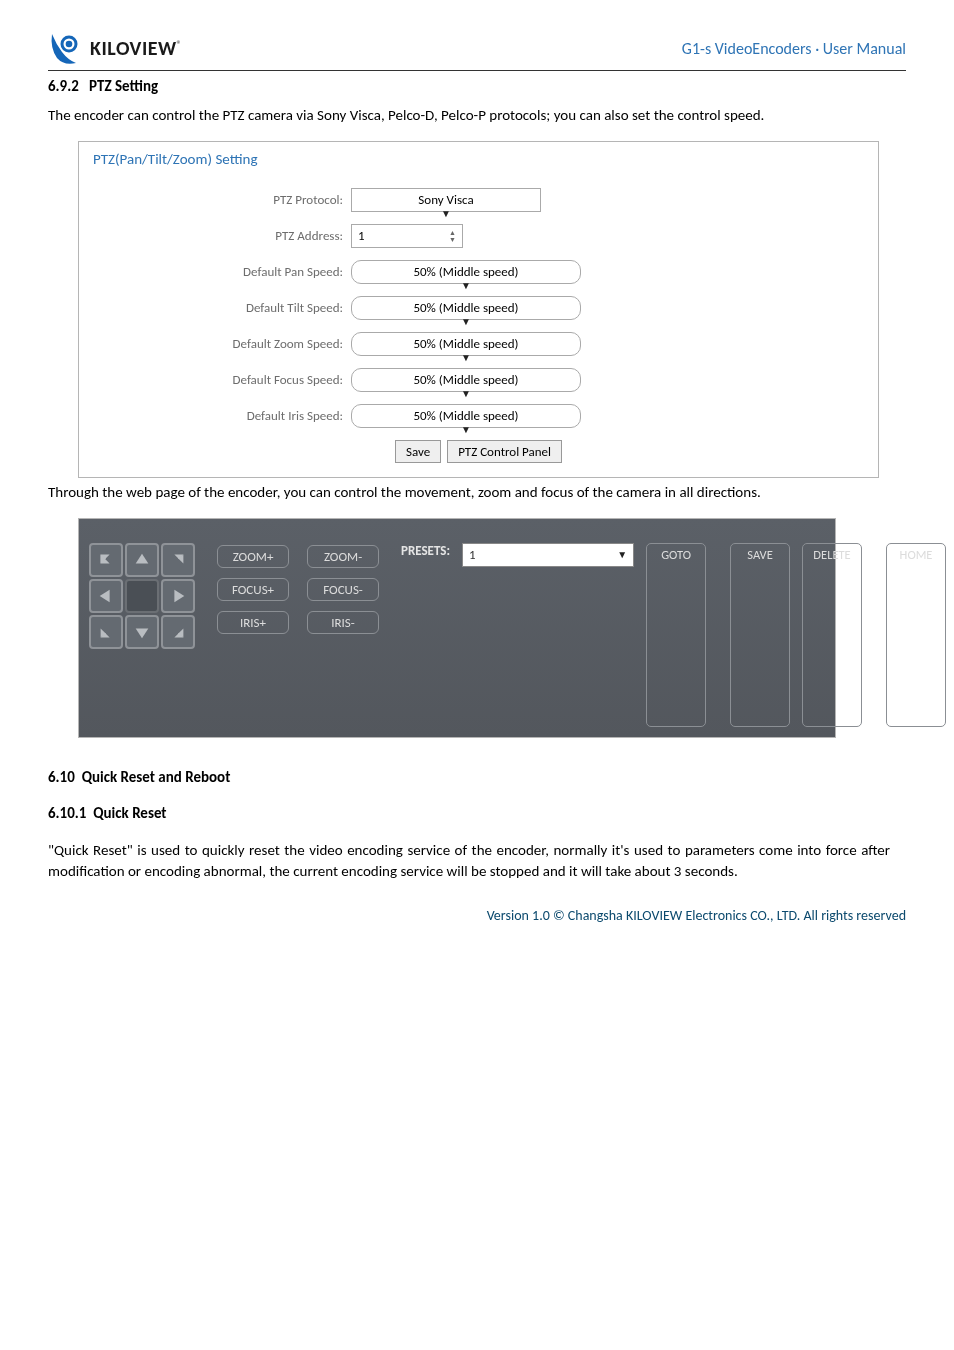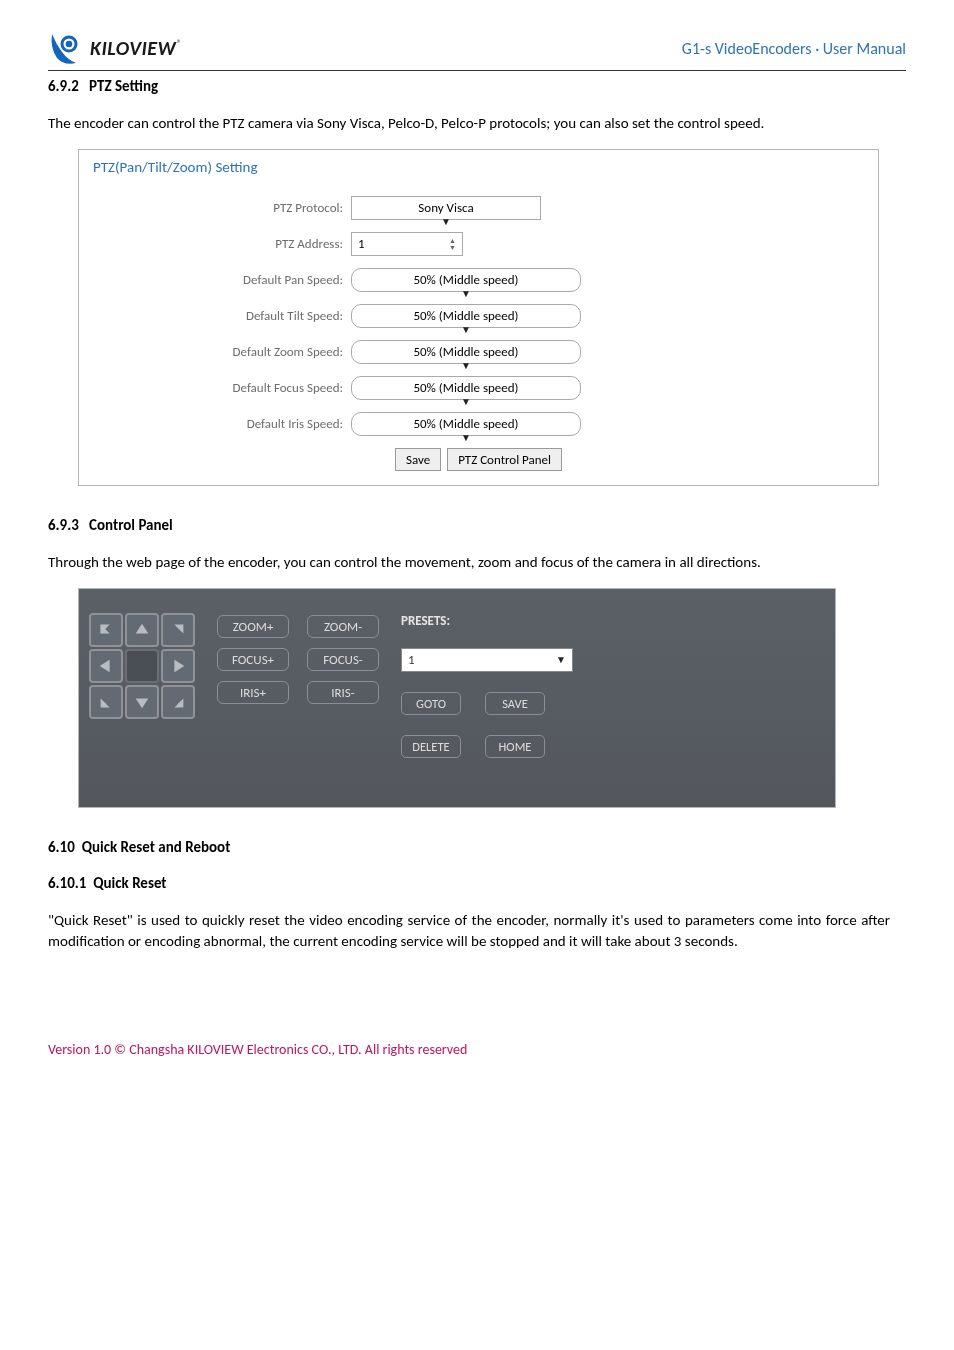--- a/index.html
+++ b/index.html
@@ -29,41 +29,40 @@
   .logo-mark {
     width: 36px;
     height: 36px;
     position: relative;
   }
   .logo-text {
     font-weight: 800;
     font-size: 20px;
     letter-spacing: 0.5px;
     color: #1a1a1a;
-    font-style: italic;
   }
   .logo-reg {
     font-size: 10px;
     vertical-align: super;
     color: #777;
   }
   .doc-title {
     color: #2e74b5;
     font-weight: 400;
     font-size: 16px;
   }
   hr.header-rule {
     border: none;
     border-top: 1.5px solid #333;
     margin: 0 0 6px 0;
   }
   .section-heading {
     font-weight: 700;
     font-size: 15px;
-    margin: 4px 0 18px 0;
+    margin: 4px 0 10px 0;
   }
   .sub-heading {
     font-weight: 700;
     font-size: 15px;
     margin: 30px 0 18px 0;
   }
   .body-text {
     text-align: justify;
     line-height: 1.45;
     margin: 0 16px 14px 0;
@@ -195,22 +194,21 @@
     background: transparent;
     color: #dcdcdc;
     font-size: 13px;
     padding: 3px 12px;
     min-width: 72px;
     text-align: center;
     box-sizing: border-box;
   }
   .preset-col {
     display: flex;
-    flex-direction: column;
-    gap: 20px;
+    gap: 12px;
     padding-top: 0;
   }
   .preset-label {
     font-size: 13px;
     font-weight: 700;
     color: #e4e4e4;
   }
   .preset-select {
     background: #fff;
     border: 1px solid #888;
@@ -234,24 +232,24 @@
     background: transparent;
     color: #dcdcdc;
     font-size: 12.5px;
     padding: 3px 8px;
     width: 60px;
     text-align: center;
     box-sizing: border-box;
   }
 
   .footer {
-    text-align: left;
+    text-align: right;
     font-size: 14px;
-    margin-top: 88px;
-    color: #be185d;
+    margin-top: 24px;
+    color: #0c4a6e;
   }
 </style>
 </head>
 <body>
 
 <div class="page">
 
   <div class="header-row">
     <div class="logo">
       <div class="logo-mark">
@@ -334,23 +332,20 @@
           <span class="caret-down">▼</span>
       </div>
     </div>
 
     <div class="button-row">
       <div class="btn">Save</div>
       <div class="btn">PTZ Control Panel</div>
     </div>
   </div>
 
-  <div class="sub-heading">
-    <span>6.9.3</span>&nbsp;&nbsp;&nbsp;<span>Control Panel</span>
-  </div>
 
   <p class="body-text">Through the web page of the encoder, you can control the movement, zoom and focus of the camera in all directions.</p>
 
   <div class="cp-panel">
     <div class="dir-grid">
       <div class="dir-btn">
           <svg width="18" height="18" viewBox="0 0 20 20">
             <path d="M4 4 L14 4 L9 9 L14 14 L4 14 Z" transform="rotate(0 10 10)"></path>
             <path d="M4 4 L4 14 L10 8 Z"></path>
           </svg>

